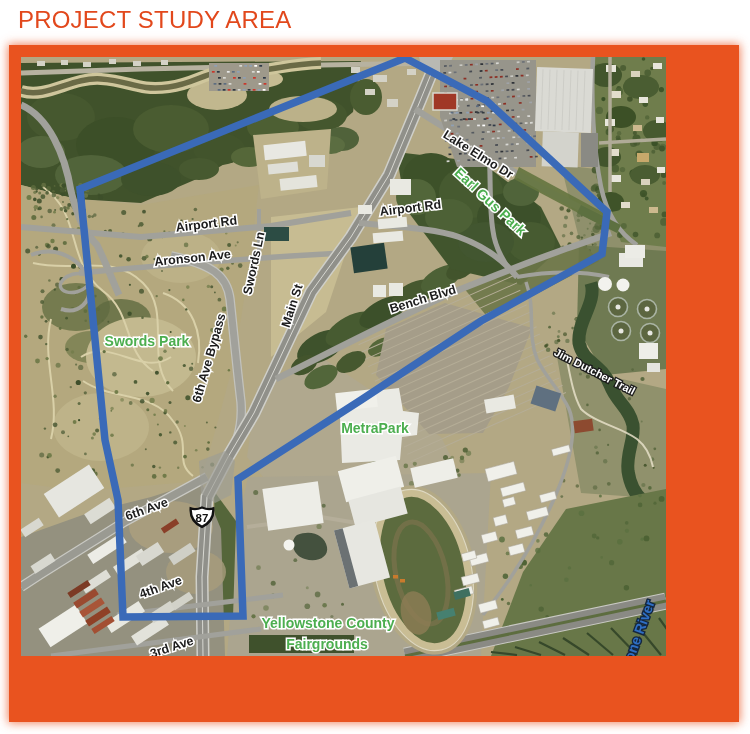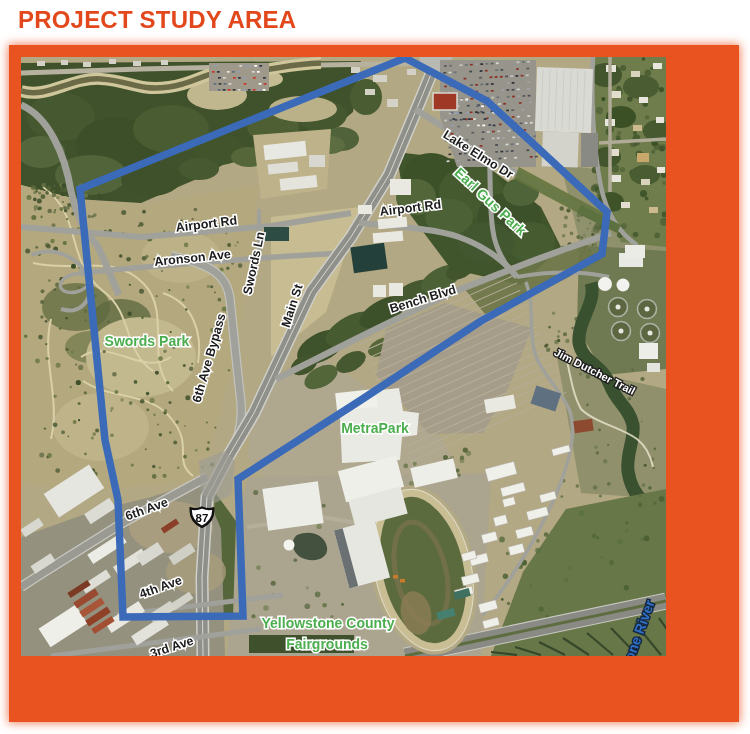--- a/index.html
+++ b/index.html
@@ -1,17 +1,17 @@
 <!DOCTYPE html>
 <html><head>
 <meta charset="utf-8">
 <style>
   html,body{margin:0;padding:0;background:#ffffff;width:750px;height:734px;overflow:hidden;}
   body{font-family:"Liberation Sans",sans-serif;position:relative;}
-  .title{position:absolute;left:18px;top:6px;font-size:24px;font-weight:bold;color:#e2481c;letter-spacing:0.2px;white-space:nowrap;}
+  .title{position:absolute;left:18px;top:6px;font-size:24px;font-weight:normal;color:#e2481c;letter-spacing:0.2px;white-space:nowrap;}
   .frame{position:absolute;left:9px;top:45px;width:730px;height:677px;background:#e9531f;box-shadow:0 0 9px 1px rgba(235,90,40,.75);}
   .map{position:absolute;left:12px;top:12px;}
   text{font-family:"Liberation Sans",sans-serif;font-weight:bold;}
   .rl{fill:#1c1c1c;stroke:#ffffff;stroke-width:3px;paint-order:stroke;font-size:12.5px;}
   .gl{fill:#4cae4f;stroke:#ffffff;stroke-width:3px;paint-order:stroke;font-size:14px;}
 </style>
 </head>
 <body>
 
 <div class="title">PROJECT STUDY AREA</div>

